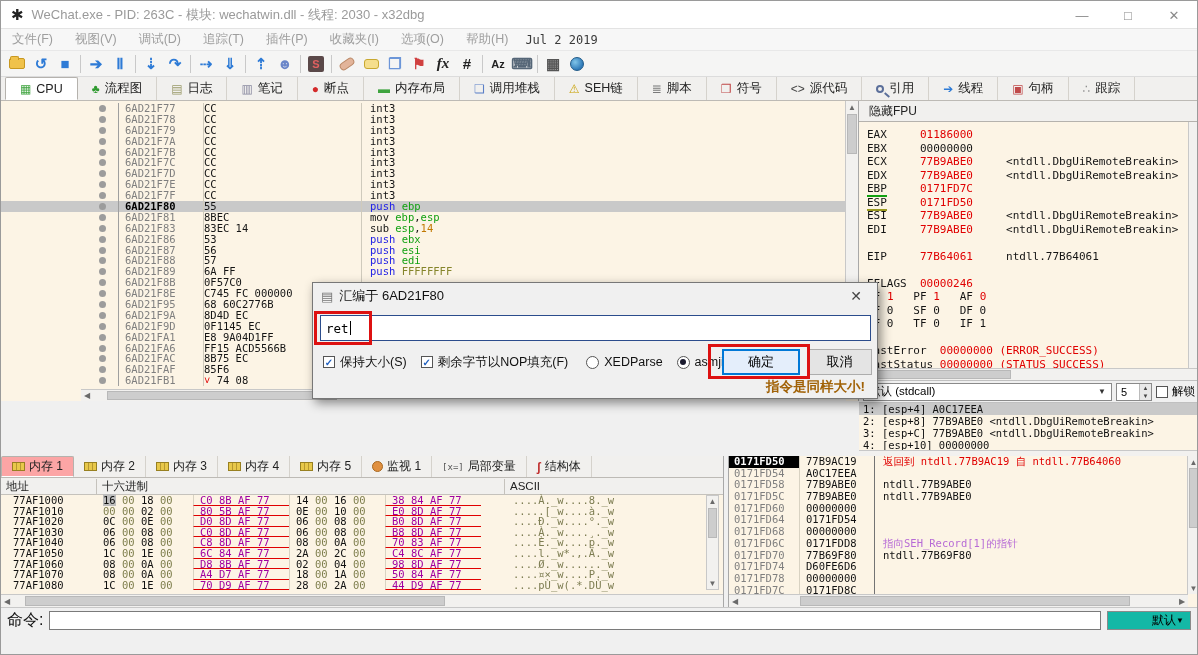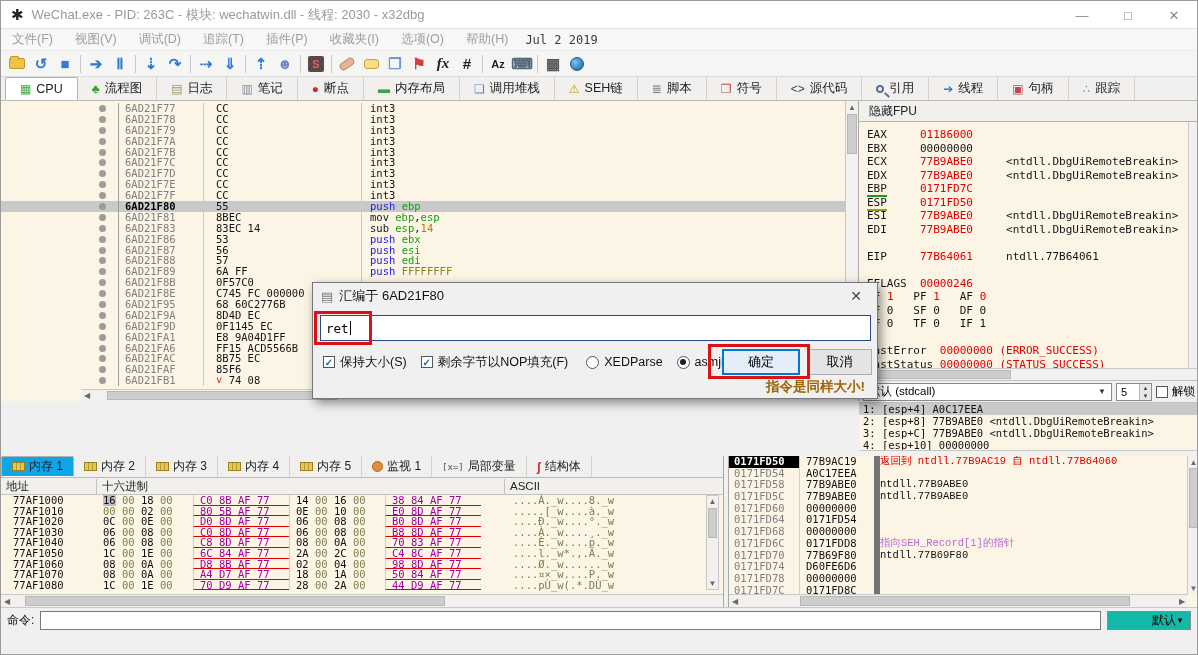--- a/index.html
+++ b/index.html
@@ -43,21 +43,21 @@
   .sb-thumb{background:#cdcdcd;border:1px solid #b8b8b8;}
   .sb-arrow{color:#6a6a6a;font-size:8px;display:flex;align-items:center;justify-content:center;}
 
   
   .disasm{position:absolute;left:0;top:100px;width:858px;height:300px;overflow:hidden;border-right:1px solid #a8a8a8;}
   .drows{position:absolute;left:0;top:2px;width:845px;}
   .drow{display:flex;height:10.9px;line-height:10.8px;font-family:"DejaVu Sans Mono","Liberation Mono",monospace;font-size:10.5px;white-space:pre;}
   .dmargin{width:118px;border-right:1px solid #9f9f9f;position:relative;flex:none;}
   .ddot{position:absolute;left:98px;top:2px;width:7px;height:7px;border-radius:50%;background:#9c9c9c;}
   .daddr{width:84px;padding-left:6px;color:#7f7f7f;flex:none;}
-  .dbytes{width:158px;padding-left:12px;border-left:1px solid #cfcabc;flex:none;color:#1a1a1a;}
+  .dbytes{width:158px;padding-left:0;border-left:1px solid #cfcabc;flex:none;color:#1a1a1a;}
   .dinstr{flex:1;padding-left:8px;border-left:1px solid #cfcabc;}
   .drow.sel{background:#c9c9c9;}
   .drow.sel .daddr{color:#000;font-weight:bold;}
   .dvscroll{position:absolute;right:0;top:0;width:13px;height:288px;background:#f2f1ef;border-left:1px solid #c8c8c8;}
   .dvthumb{position:absolute;left:1px;top:13px;width:10px;height:40px;background:#cdcdcd;border:1px solid #b8b8b8;}
   .dhscroll{position:absolute;left:80px;bottom:0;width:765px;height:12px;background:#f2f1ef;border-top:1px solid #c8c8c8;display:flex;align-items:center;}
   .dhthumb{margin-left:14px;width:230px;height:9px;background:#cdcdcd;border:1px solid #b8b8b8;}
 
   
   .c-k{color:#141414;} .c-r{color:#e00000;} .c-g{color:#12a112;} .c-b{color:#2222e6;}
@@ -87,21 +87,21 @@
   .cbx{width:12px;height:12px;border:1px solid #555;background:#fff;display:inline-flex;align-items:center;justify-content:center;font-size:10px;color:#1f5fbf;font-weight:bold;}
   .args{height:48px;border-top:1px solid #c0c0c0;overflow:hidden;}
   .argrow{height:12px;line-height:12px;font-family:"DejaVu Sans Mono","Liberation Mono",monospace;font-size:10.5px;white-space:pre;padding-left:4px;color:#111;}
   .argrow.sel{background:#c9c9c9;}
   .args-scroll{height:8px;background:#f2f1ef;border-top:1px solid #c8c8c8;}
 
   
   .memsec{position:absolute;left:0;top:455px;width:723px;height:151px;background:#fcf4e5;border-right:1px solid #a8a8a8;overflow:hidden;}
   .memtabs{height:22px;background:#f1f0ee;border-bottom:1px solid #bdbab5;display:flex;align-items:flex-end;}
   .mtab{height:21px;display:flex;align-items:center;gap:4px;padding:0 10px;font-size:12px;color:#222;border-right:1px solid #d5d2cc;}
-  .mtab.sel{background:#0ea5e9;border:1px solid #b5b2ad;border-bottom:1px solid #fff;border-radius:2px 2px 0 0;}
+  .mtab.sel{background:#fca5a5;border:1px solid #b5b2ad;border-bottom:1px solid #fff;border-radius:2px 2px 0 0;}
   .ic-ram{width:13px;height:9px;background:repeating-linear-gradient(90deg,#e8c84a 0 3px,#b89830 3px 4px);border:1px solid #988020;}
   .ic-watch{width:11px;height:11px;border-radius:50%;background:#e09040;border:1px solid #a86820;}
   .ic-localvar{font-size:9px;color:#555;font-family:"DejaVu Sans Mono",monospace;}
   .ic-struct{color:#c03030;font-weight:bold;font-size:12px;}
   .memhead{height:17px;background:#f1f0ee;border-bottom:1px solid #c5c2bc;display:flex;font-size:11.5px;color:#222;align-items:center;}
   .memhead .h-addr{width:96px;padding-left:5px;border-right:1px solid #c5c2bc;}
   .memhead .h-hex{width:408px;padding-left:5px;border-right:1px solid #c5c2bc;}
   .memhead .h-ascii{flex:1;padding-left:5px;}
   .memrows{position:absolute;left:0;top:39px;width:704px;}
   .memrow{display:flex;height:10.6px;line-height:10.5px;font-family:"DejaVu Sans Mono","Liberation Mono",monospace;font-size:10.5px;white-space:pre;}
@@ -116,30 +116,30 @@
   .mem-vscroll{position:absolute;right:4px;top:39px;width:13px;height:95px;background:#f2f1ef;border:1px solid #c8c8c8;}
   .mem-hscroll{position:absolute;left:0;bottom:0;width:723px;height:13px;background:#f2f1ef;border-top:1px solid #c8c8c8;display:flex;align-items:center;}
   .mem-hthumb{margin-left:12px;width:420px;height:10px;background:#cdcdcd;border:1px solid #b8b8b8;}
 
   
   .stacksec{position:absolute;left:727px;top:455px;width:471px;height:151px;background:#fcf4e5;overflow:hidden;border-left:1px solid #a8a8a8;}
   .strow{display:flex;height:11.7px;line-height:11.6px;font-family:"DejaVu Sans Mono","Liberation Mono",monospace;font-size:10.5px;white-space:pre;}
   .st-addr{width:70px;padding-left:5px;color:#7f7f7f;flex:none;}
   .st-addr.sel{background:#000;color:#fff;font-weight:bold;}
   .st-val{width:75px;padding-left:6px;color:#111;flex:none;border-left:1px solid #d8d2c2;}
-  .st-com{flex:1;border-left:6px solid #737373;font-family:Liberation Mono, monospace;}
+  .st-com{flex:1;padding-left:8px;border-left:1px solid #737373;}
   .st-red{color:#e00000;} .st-purple{color:#b76bd6;} .st-k{color:#111;}
   .st-vscroll{position:absolute;right:0;top:0;width:12px;height:138px;background:#f2f1ef;border-left:1px solid #c8c8c8;}
   .st-vthumb{position:absolute;left:1px;top:12px;width:9px;height:60px;background:#cdcdcd;border:1px solid #b8b8b8;}
   .st-hscroll{position:absolute;left:0;bottom:0;width:459px;height:13px;background:#f2f1ef;border-top:1px solid #c8c8c8;display:flex;align-items:center;justify-content:space-between;}
   .st-hthumb{margin-left:12px;width:330px;height:10px;background:#cdcdcd;border:1px solid #b8b8b8;}
 
   
   .cmdbar{position:absolute;left:0;top:606px;width:100%;height:25px;background:#f0f0f0;border-top:1px solid #c8c8c8;display:flex;align-items:center;padding:0 6px;gap:6px;}
-  .cmdlabel{font-size:12px;color:#111;}
+  .cmdlabel{font-size:16px;color:#111;}
   .cmdinput{flex:1;height:19px;background:#fff;border:1px solid #7a7a7a;}
   .cmdcombo{width:84px;height:19px;background:#14b8a6;border:1px solid #8a8a8a;display:flex;align-items:center;justify-content:flex-end;padding:0 6px;font-size:12px;}
   .statusbar{position:absolute;left:0;top:631px;width:100%;height:24px;background:#f0f0f0;border-top:1px solid #c8c8c8;display:flex;align-items:center;padding:2px 3px;gap:4px;}
   .st-state{width:96px;height:18px;background:#ffff00;border:1px solid #b8b8b8;color:#e00000;font-weight:bold;font-size:12.5px;display:flex;align-items:center;justify-content:center;}
   .st-msg{flex:1;height:18px;border:1px solid #d8d8d8;display:flex;align-items:center;padding-left:10px;font-size:12px;color:#111;}
   .st-time{width:152px;height:18px;display:flex;align-items:center;font-size:12px;color:#111;font-weight:bold;}
 
   
   .dialog{position:absolute;left:311px;top:281px;width:566px;height:117px;background:#f0f0f0;border:1px solid #777;box-shadow:3px 4px 10px rgba(0,0,0,.45);z-index:10;}
   .dlg-title{height:26px;display:flex;align-items:center;padding:0 8px;font-size:13px;color:#111;gap:6px;}

